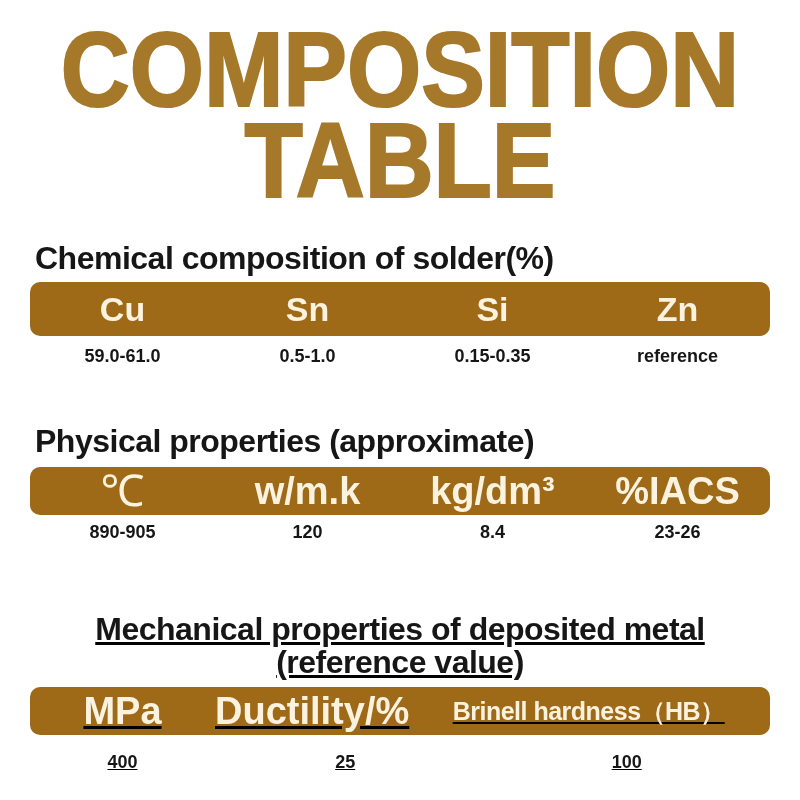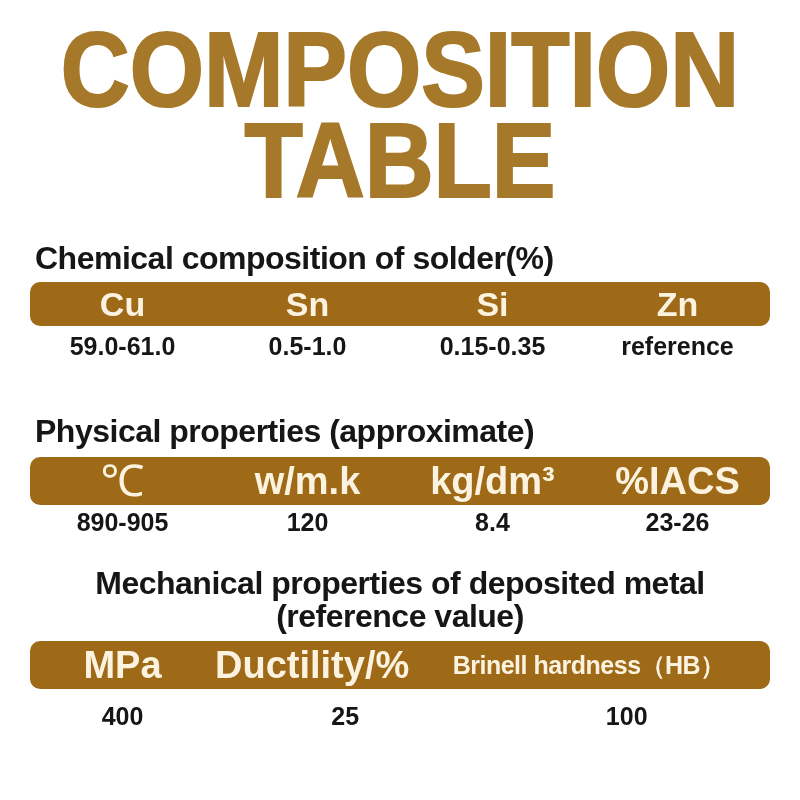--- a/index.html
+++ b/index.html
@@ -41,42 +41,42 @@
     font-size: 32px;
     line-height: 33px;
     font-weight: bold;
     color: var(--text, #161616);
     letter-spacing: -0.5px;
   }
   .heading.left   { text-align: left; padding-left: 5px; }
   .heading.center { text-align: center; }
   .sec1 { margin-top: 36px; }
   .sec2 { margin-top: 56px; }
-  .sec3 { margin-top: 32px; }
+  .sec3 { margin-top: 68px; text-decoration: underline; }
   .bar {
     background: var(--bar, #9E6A18);
     border-radius: 10px;
     display: grid;
     align-items: center;
     color: var(--bar-text, #FBF3E0);
     font-weight: bold;
   }
   .cols4 { grid-template-columns: repeat(4, 1fr); }
   .cols3 { grid-template-columns: 25% 26% 49%; }
-  .bar-1 { margin-top: 7px;  height: 44px; font-size: 34px; }
+  .bar-1 { margin-top: 7px;  height: 54px; font-size: 34px; }
   .bar-2 { margin-top: 9px;  height: 48px; font-size: 38px; }
   .bar-3 { margin-top: 8px;  height: 48px; font-size: 38px; }
   .th { text-align: center; line-height: 1; white-space: nowrap; }
   .th-temp { font-weight: normal; font-size: 44px; }
   .th-small { font-size: 25px; letter-spacing: -0.5px; }
   .vals {
     display: grid;
     font-weight: bold;
     color: var(--text, #161616);
-    font-size: 25px;
+    font-size: 18px;
     line-height: 26px;
   }
   .vals-1 { margin-top: 7px; }
   .vals-2 { margin-top: 4px; }
   .vals-3 { margin-top: 14px; gap: 34px; }
   .td { text-align: center; white-space: nowrap; }
   .nudge-left { position: relative; left: -30px; }
 </style>
 </head>
 <body>

